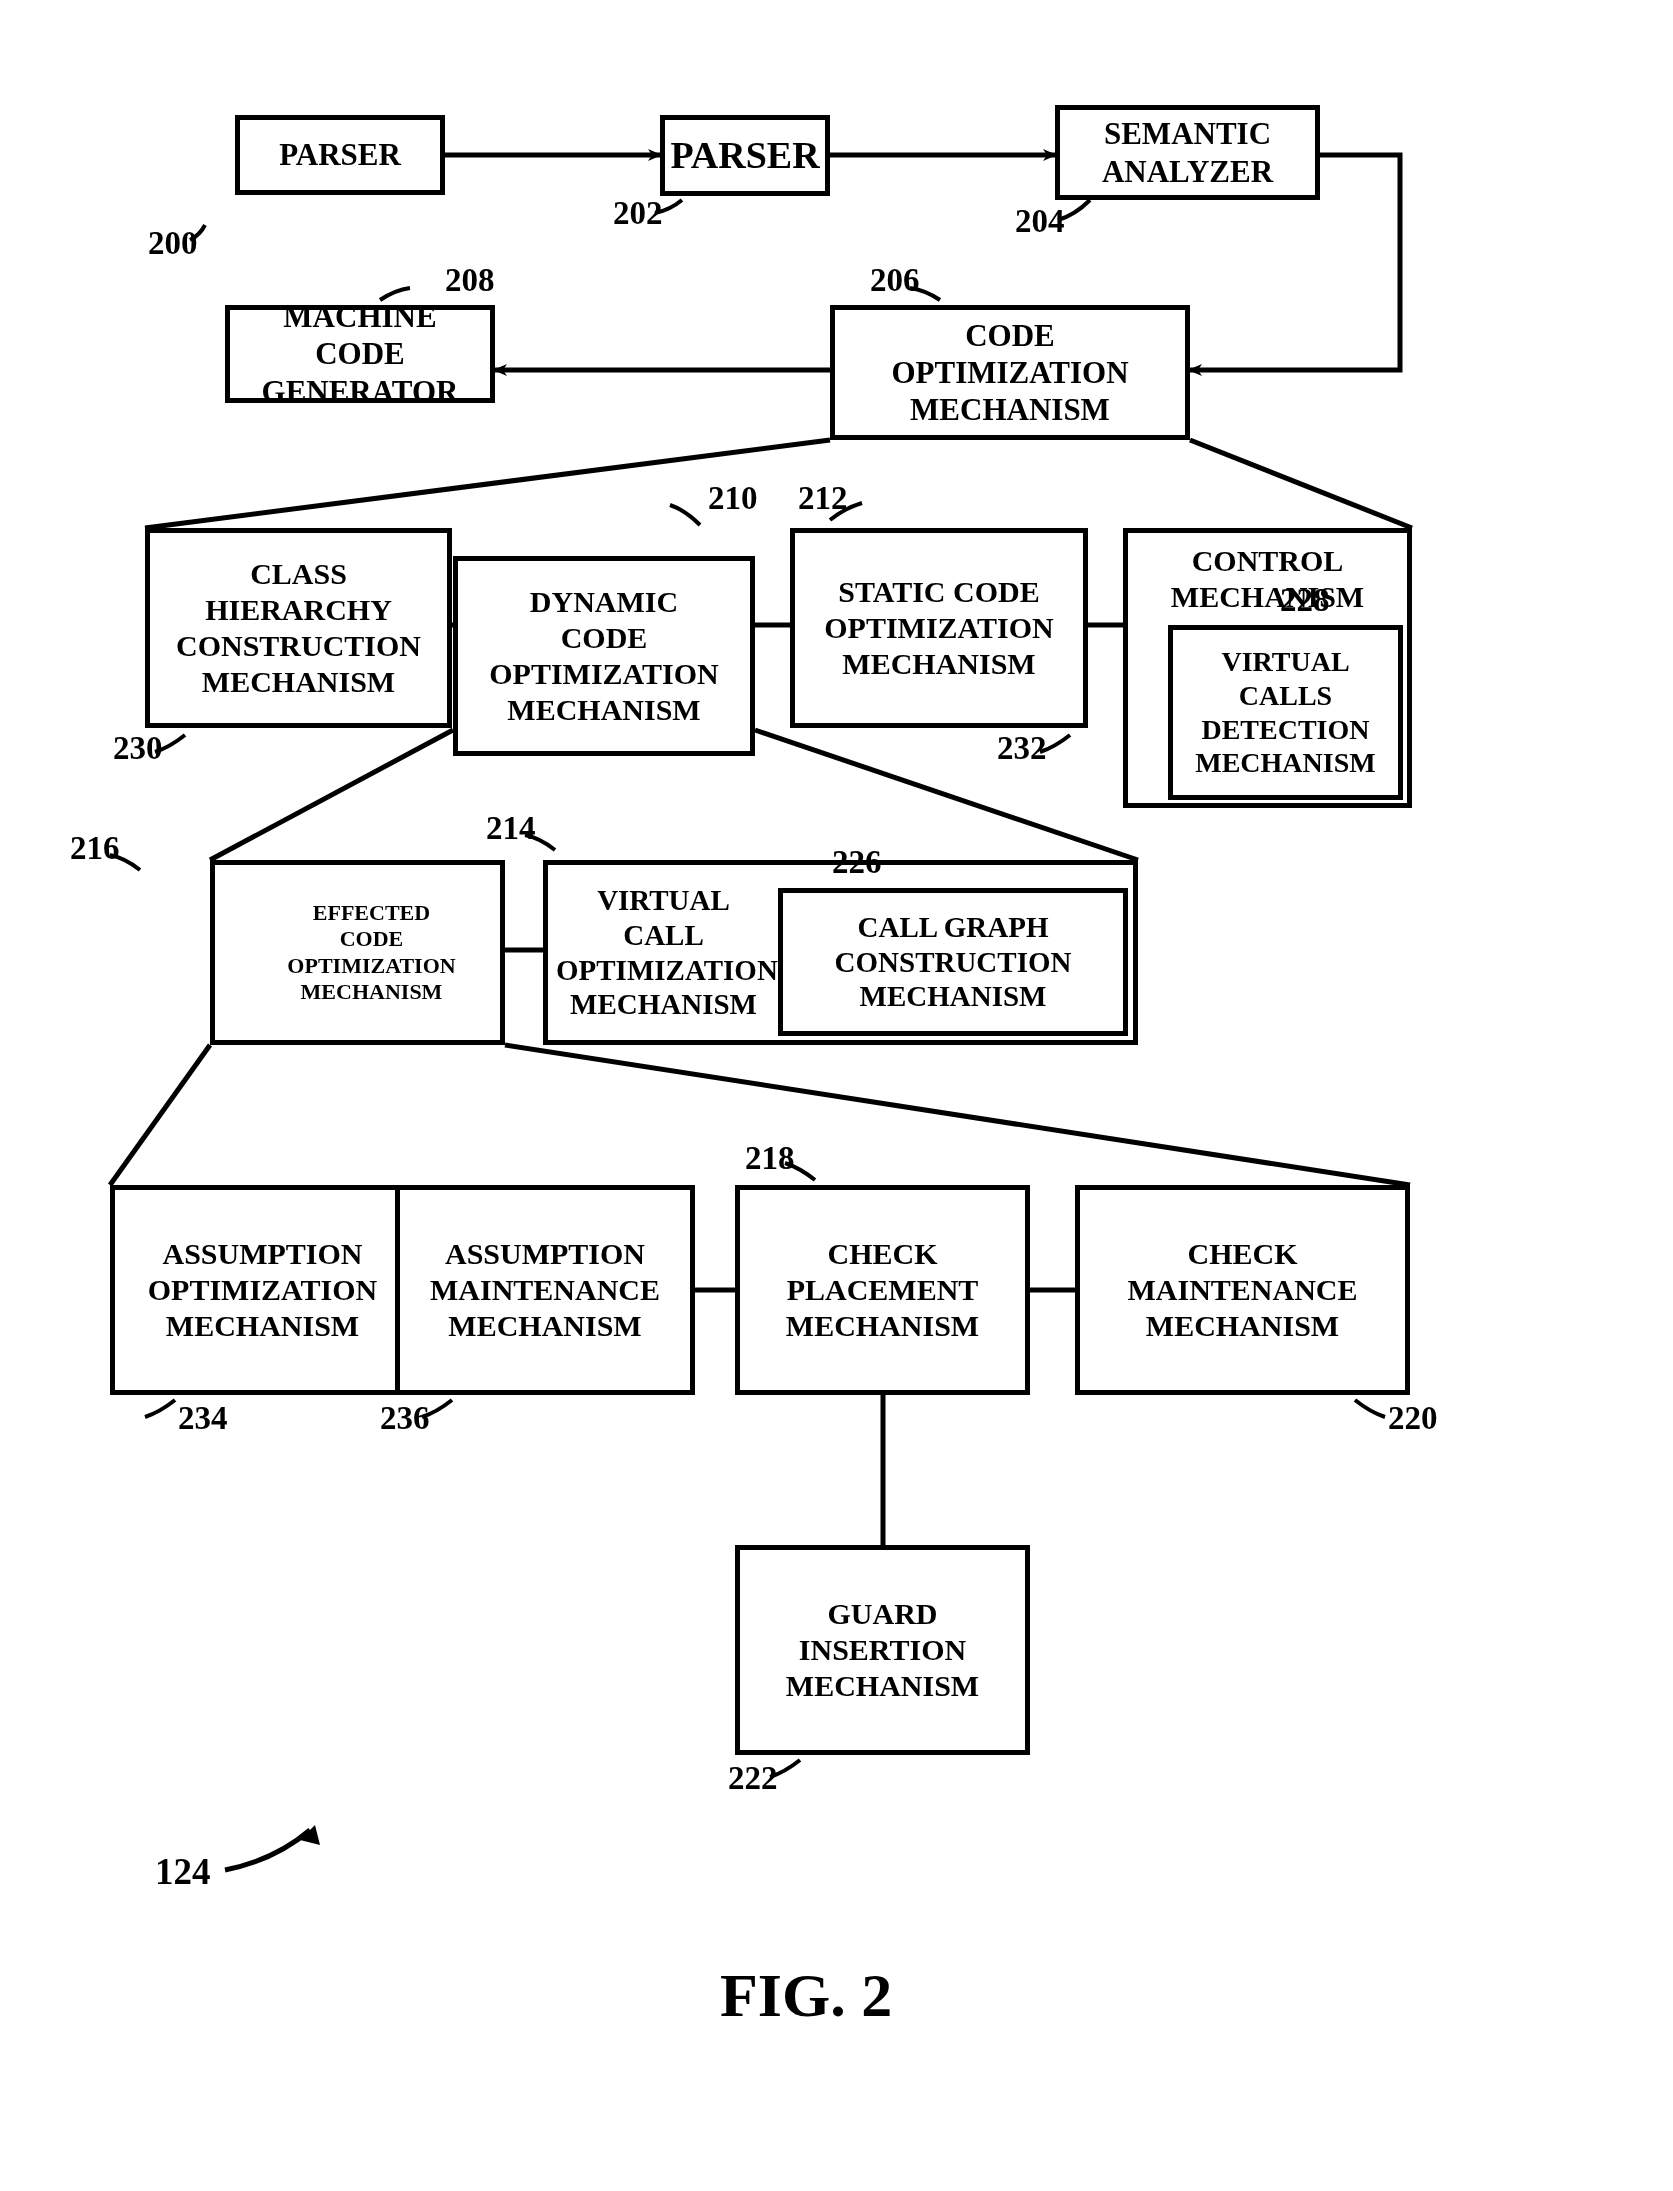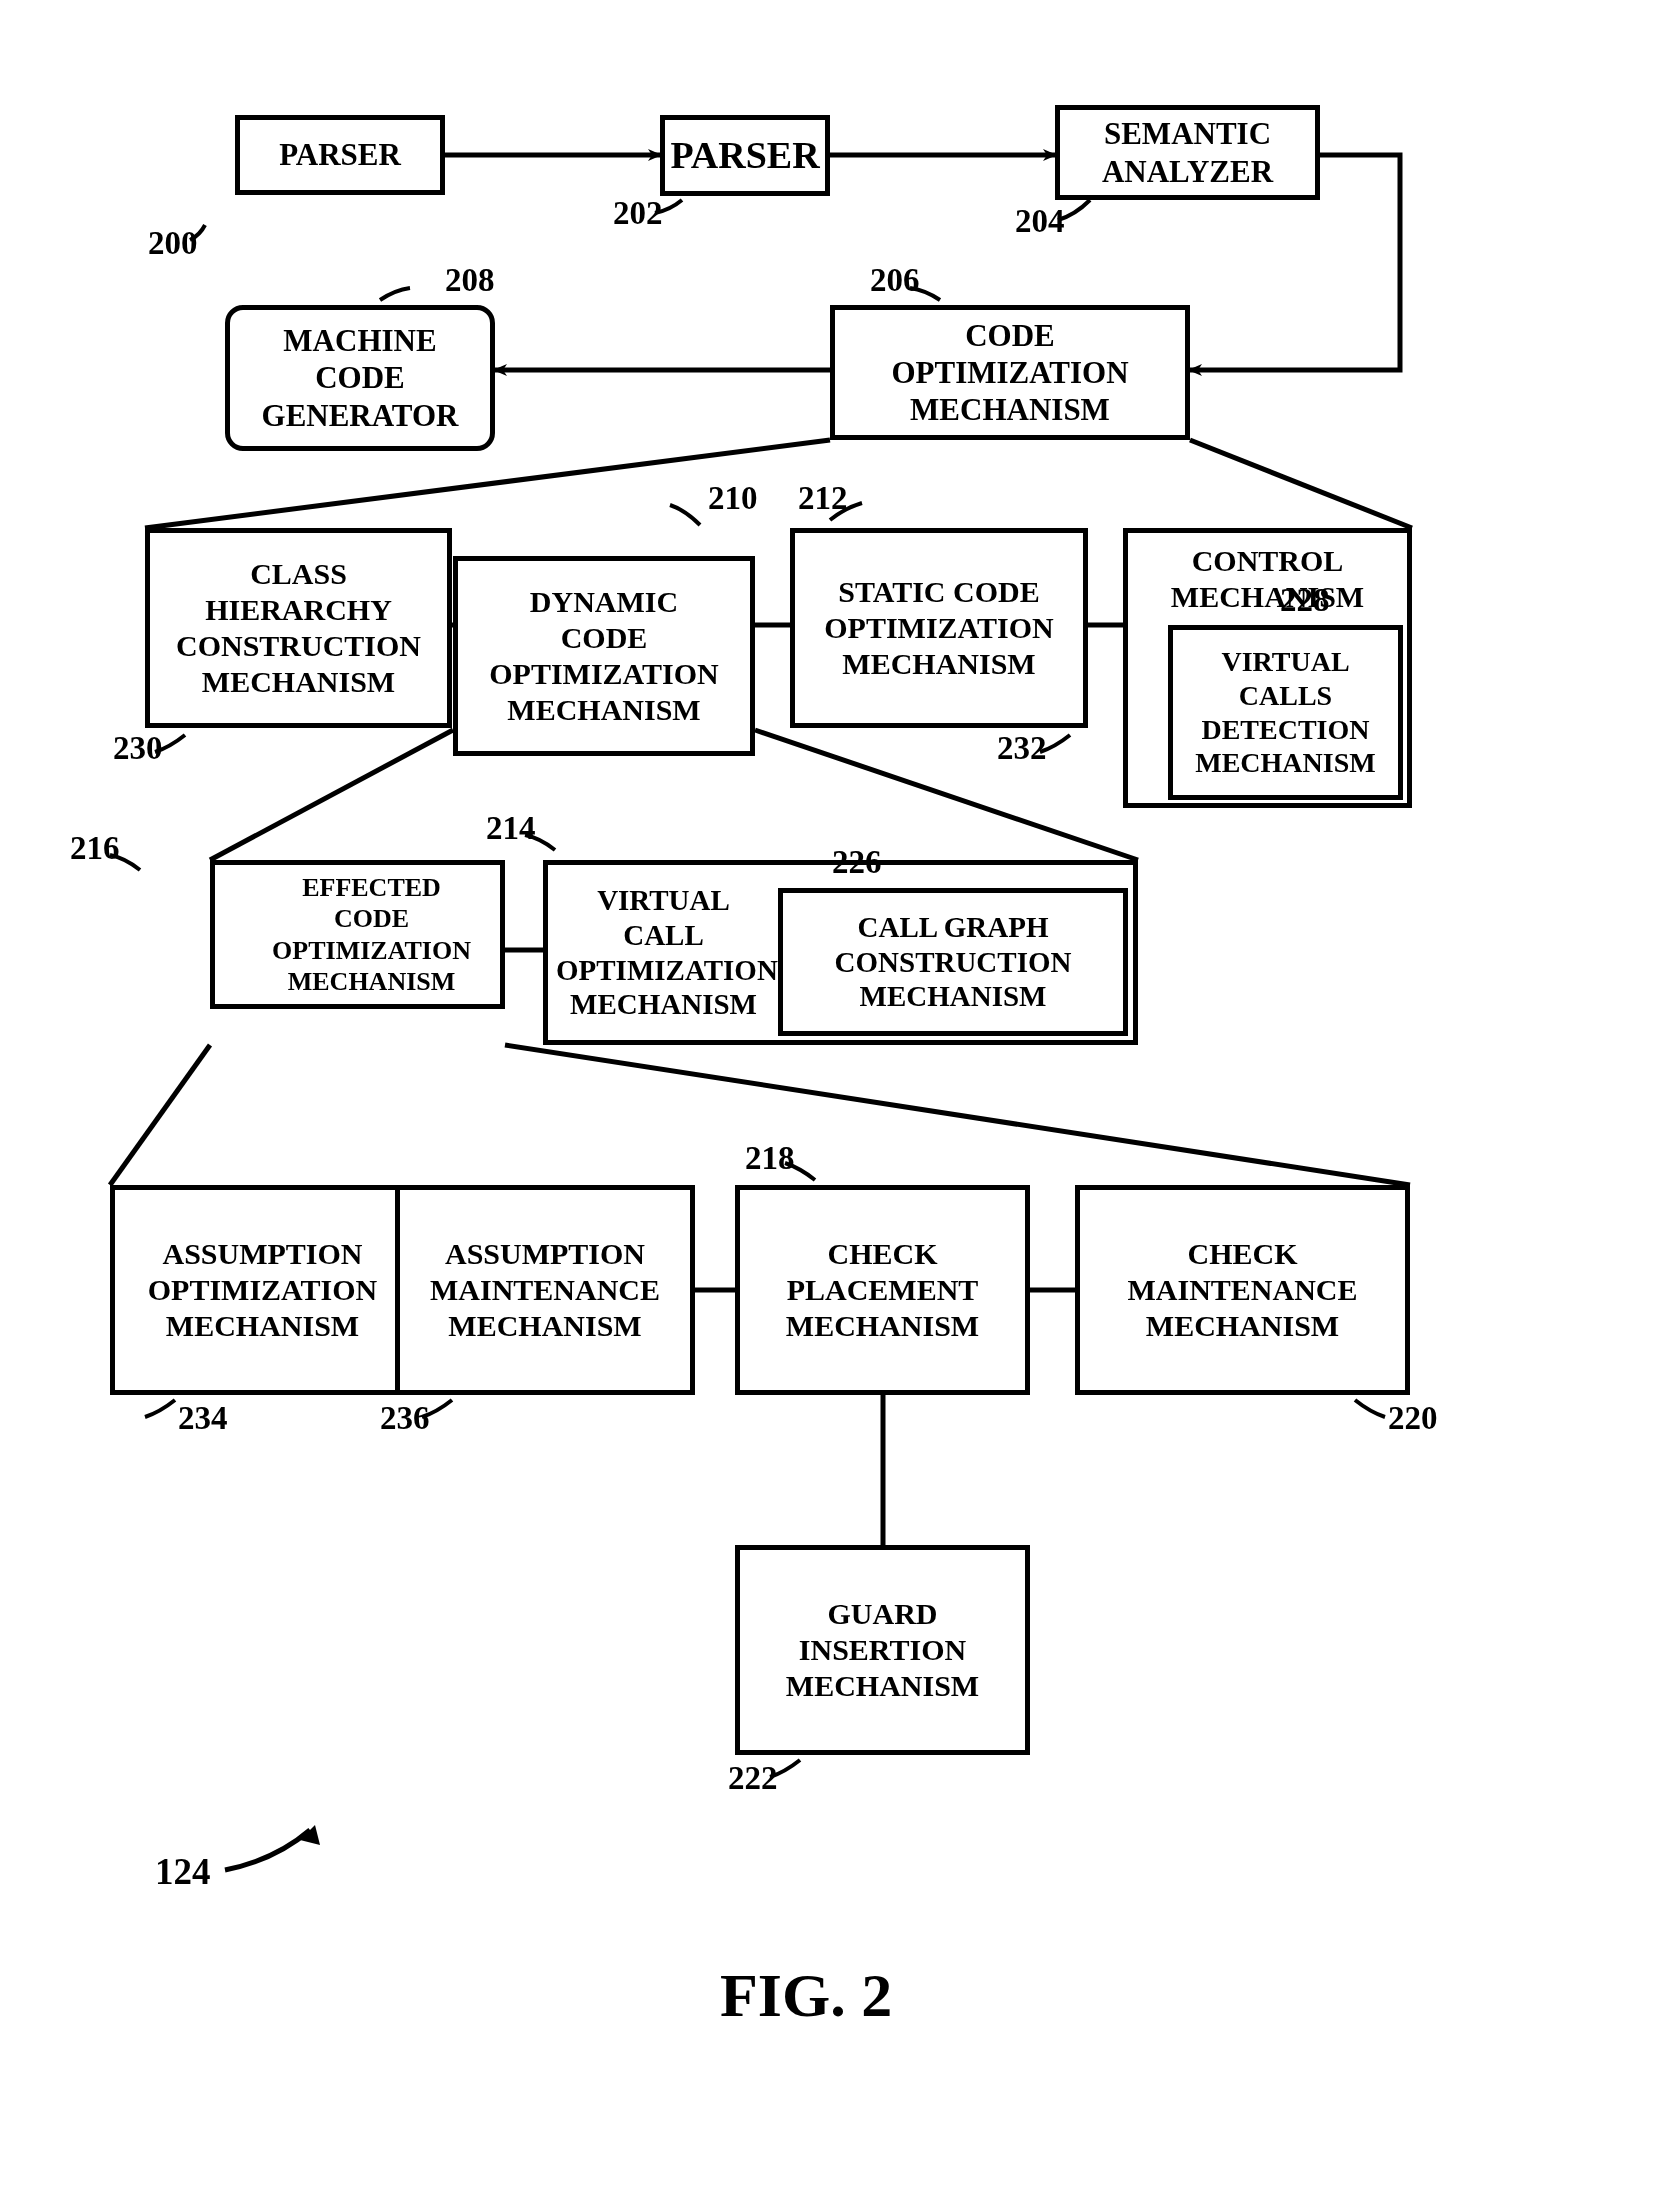--- a/index.html
+++ b/index.html
@@ -124,35 +124,35 @@
     <path d="M225,1870 Q275,1860 310,1830" fill="none" stroke="#000" stroke-width="5"></path>
     <path d="M300,1840 L315,1825 L320,1845 Z" fill="#000"></path>
   </svg>
 
   <div class="box" style="left:235px; top:115px; width:210px; height:80px; font-size:31px;">PARSER</div>
 
   <div class="box" style="left:660px; top:115px; width:170px; height:81px; font-size:38px;">PARSER</div>
 
   <div class="box" style="left:1055px; top:105px; width:265px; height:95px; font-size:31px;">SEMANTIC<br>ANALYZER</div>
 
-  <div class="box" style="left:225px; top:305px; width:270px; height:146px; font-size:31px;border-radius:18px;">MACHINE<br>CODE<br>GENERATOR</div>
+  <div class="box" style="left:225px; top:305px; width:270px; height:98px; font-size:31px;">MACHINE<br>CODE<br>GENERATOR</div>
 
   <div class="box" style="left:830px; top:305px; width:360px; height:135px; font-size:31px;">CODE<br>OPTIMIZATION<br>MECHANISM</div>
 
   <div class="box" style="left:145px; top:528px; width:307px; height:200px; font-size:30px;">CLASS<br>HIERARCHY<br>CONSTRUCTION<br>MECHANISM</div>
 
   <div class="box" style="left:453px; top:528px; width:302px; height:200px; font-size:30px;margin-top:28px;">DYNAMIC<br>CODE<br>OPTIMIZATION<br>MECHANISM</div>
 
   <div class="box" style="left:790px; top:528px; width:298px; height:200px; font-size:30px;">STATIC CODE<br>OPTIMIZATION<br>MECHANISM</div>
 
   <div class="box" style="left:1123px; top:528px; width:289px; height:280px; font-size:30px; align-items:flex-start; padding-top:10px;">CONTROL<br>MECHANISM</div>
 
   <div class="box" style="left:1168px; top:625px; width:235px; height:175px; font-size:28px;">VIRTUAL<br>CALLS<br>DETECTION<br>MECHANISM</div>
 
-  <div class="box" style="left:210px; top:860px; width:295px; height:149px; font-size:26px;padding-left:32px;">EFFECTED<br>CODE<br>OPTIMIZATION<br>MECHANISM</div>
+  <div class="box" style="left:210px; top:860px; width:295px; height:185px; font-size:22px;padding-left:32px;">EFFECTED<br>CODE<br>OPTIMIZATION<br>MECHANISM</div>
 
   <div class="box" style="left:543px; top:860px; width:595px; height:185px; font-size:29px; justify-content:flex-start; padding-left:8px; text-align:left;">
        <span style="text-align:center; width:215px;">VIRTUAL CALL<br>OPTIMIZATION<br>MECHANISM</span>
   </div>
 
   <div class="box" style="left:778px; top:888px; width:350px; height:148px; font-size:29px;">CALL GRAPH<br>CONSTRUCTION<br>MECHANISM</div>
 
   <div class="box" style="left:110px; top:1185px; width:305px; height:210px; font-size:30px;">ASSUMPTION<br>OPTIMIZATION<br>MECHANISM</div>
 
   <div class="box" style="left:395px; top:1185px; width:300px; height:210px; font-size:30px;">ASSUMPTION<br>MAINTENANCE<br>MECHANISM</div>

